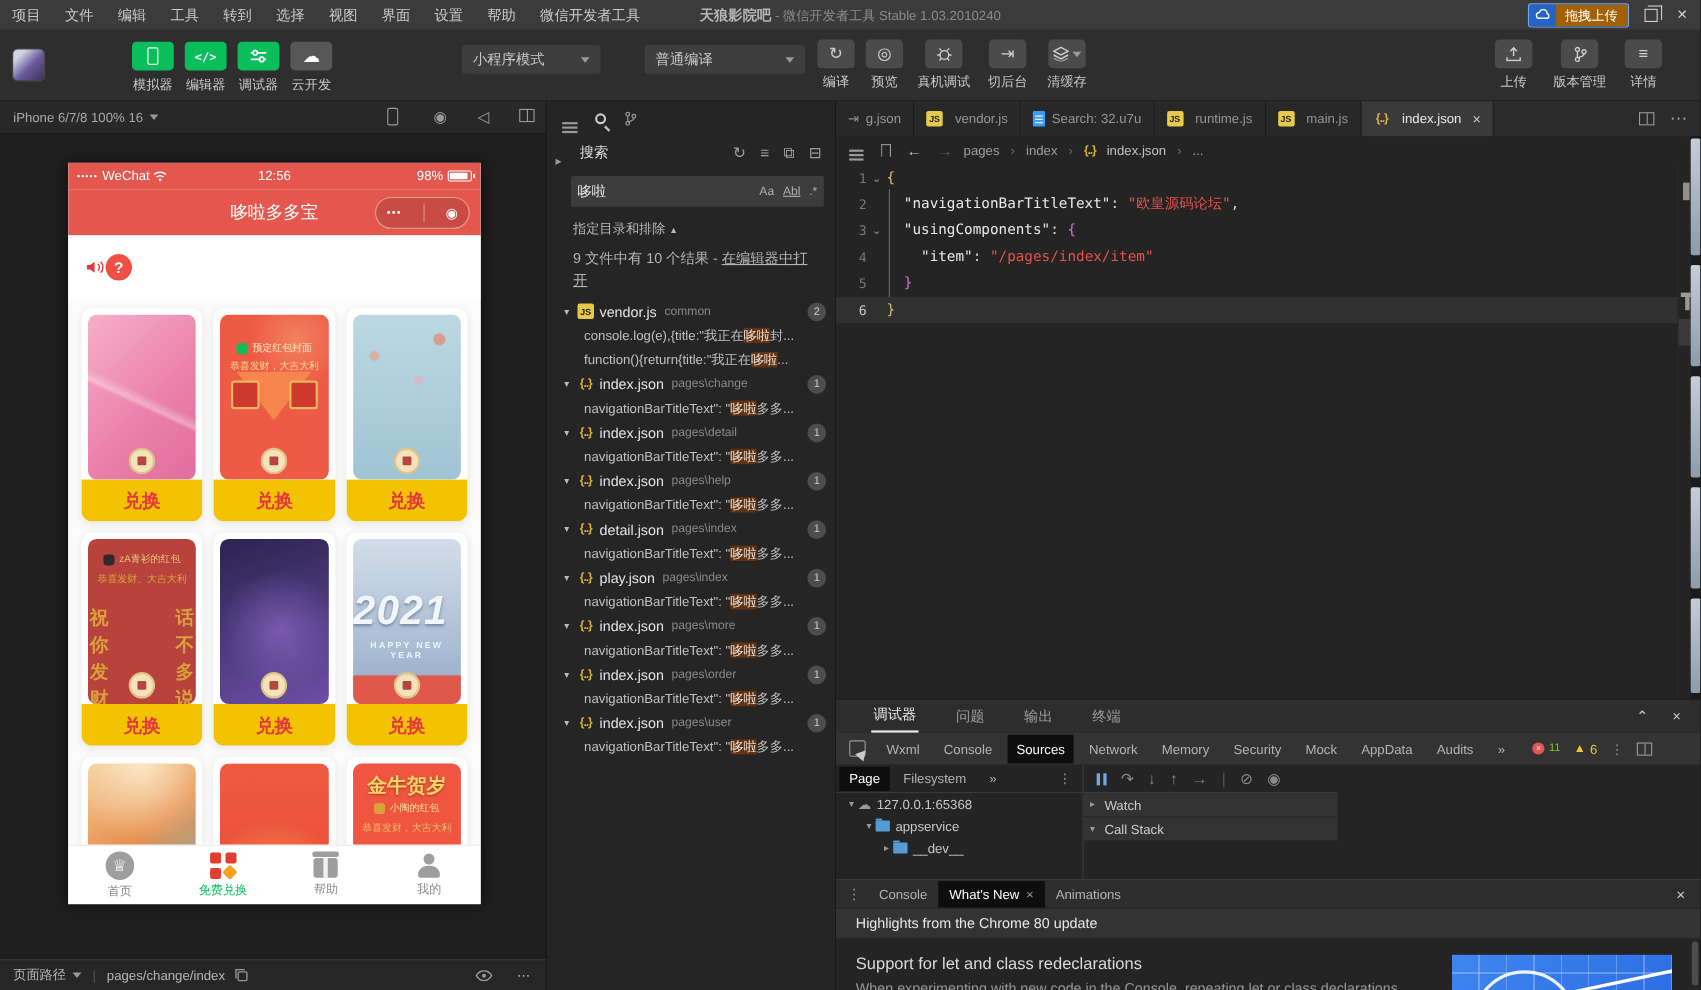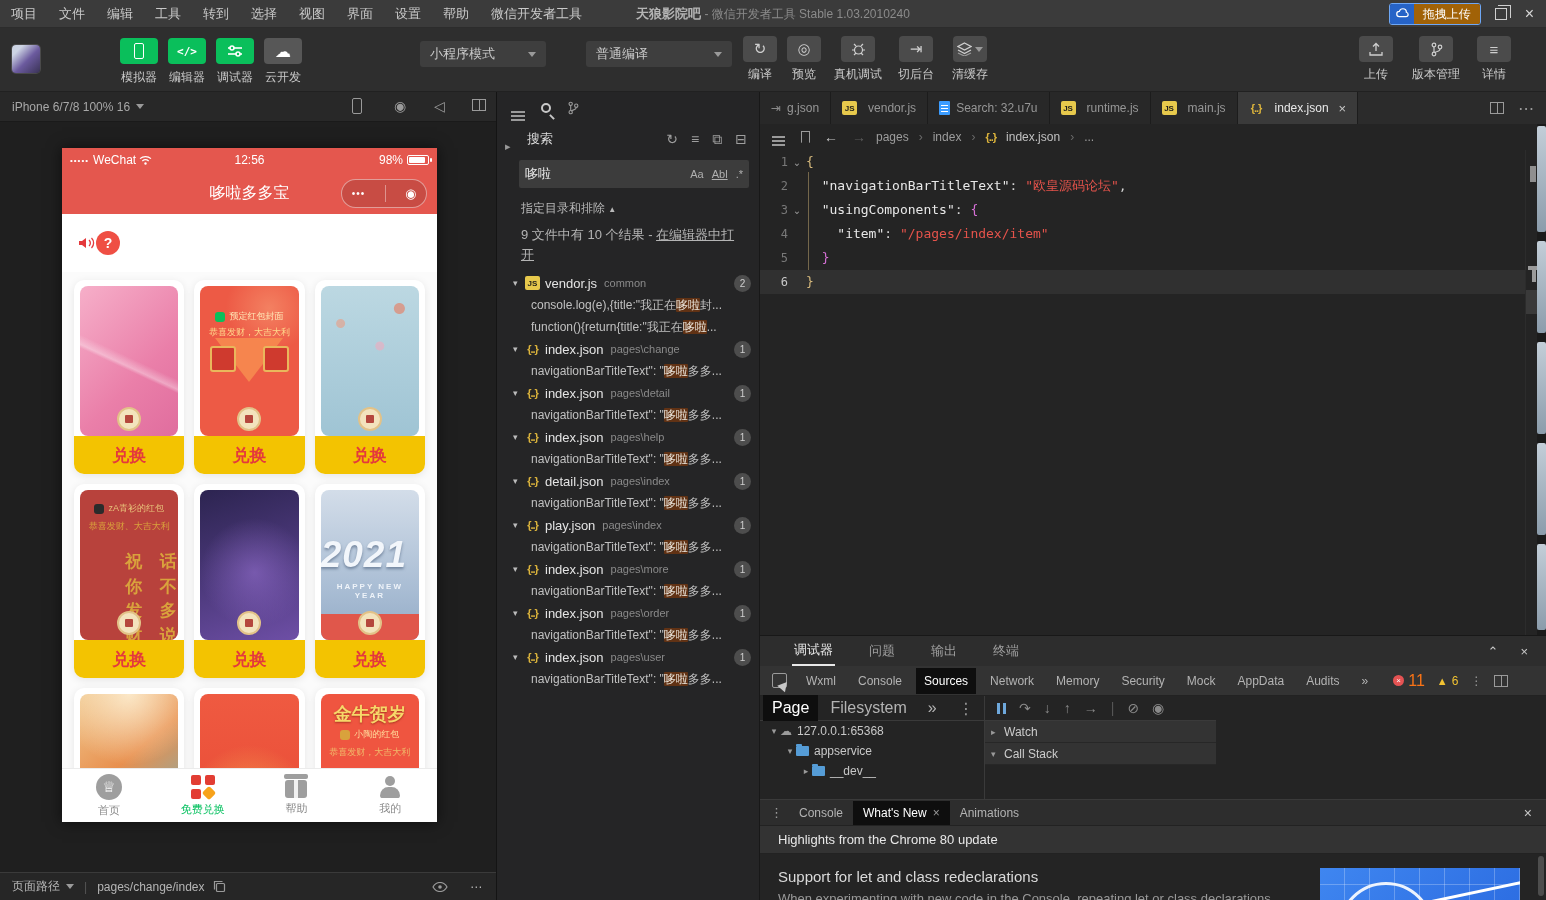--- a/index.html
+++ b/index.html
@@ -74,21 +74,21 @@
   .a6{background:linear-gradient(180deg,#d3dde9,#a9bdd4 66%,#93abc6)}
   .a7{background:radial-gradient(circle at 50% 0%,rgba(255,245,220,.8),transparent 45%),linear-gradient(140deg,#f0c68c,#e8904f 45%,#64b4c4)}
   .a8{background:radial-gradient(circle at 50% 75%,rgba(250,200,90,.55),transparent 50%),linear-gradient(180deg,#ef5a41,#e84a34)}
   .a9{background:#ef5540}
   .flap{position:absolute;left:50%;top:52px;transform:translateX(-50%);width:0;height:0;border-left:34px solid transparent;border-right:34px solid transparent;border-top:44px solid rgba(246,137,79,.9)}
   .sq{position:absolute;top:60px;width:26px;height:26px;background:#cf3a2e;border:2px solid #e9b75c;border-radius:3px}
   .badge-row{position:absolute;top:24px;left:0;right:0;display:flex;align-items:center;justify-content:center;gap:4px;font-size:9px;color:#ffe9b8}
   .badge-row .gdot{width:10px;height:10px;border-radius:3px;background:#0abf5b}
   .badge-row .kdot{width:10px;height:10px;border-radius:3px;background:#2b2b2b}
   .artline{position:absolute;top:40px;left:0;right:0;text-align:center;font-size:9px;color:#ffd98c}
-  .vwrap{position:absolute;top:60px;left:0;right:0;display:flex;justify-content:flex-end;gap:14px}
+  .vwrap{position:absolute;top:60px;left:0;right:0;display:flex;justify-content:space-between;gap:14px}
   .vcol{width:1.2em;font-size:17px;line-height:1.45;font-weight:bold;color:#d9a23c;word-break:break-all;text-align:center}
   .year{position:absolute;top:44px;left:0;right:0;text-align:left;font-size:37px;font-weight:bold;color:#f2f6fb;text-shadow:0 2px 3px rgba(60,80,110,.55);letter-spacing:1px;font-style:italic}
   .ycap{position:absolute;top:92px;left:0;right:0;text-align:center;font-size:8px;letter-spacing:2px;color:#eef3f9;font-weight:bold}
   .a6strip{position:absolute;left:0;right:0;bottom:0;height:26px;background:#e0574b}
   .gtitle{position:absolute;top:8px;left:0;right:0;text-align:center;font-size:18px;font-weight:bold;color:#f7d769;text-shadow:0 1px 2px rgba(120,30,10,.6)}
   .ptabbar{position:absolute;left:0;bottom:0;width:100%;height:54px;background:#fff;border-top:1px solid #ebebeb;display:flex}
   .ptab{flex:1;display:flex;flex-direction:column;align-items:center;justify-content:center;gap:3px;cursor:pointer}
   .ptab .lbl{font-size:11px;color:#8a8a8a}
   .ptab .lbl.on{color:#07c160}
   .cicon{width:26px;height:26px;border-radius:50%;background:#9e9e9e;color:#fff;display:flex;align-items:center;justify-content:center;font-size:15px}
@@ -174,26 +174,26 @@
   .cntab{margin-left:32px;cursor:pointer;padding:5px 2px}
   .cntab.on{color:#e8e8e8;border-bottom:2px solid #e8e8e8}
   .cnright{margin-left:auto;display:flex;gap:22px;padding-right:18px;color:#c9c9c9;font-size:13px}
   .dtools{height:30px;background:#333;border-bottom:1px solid #222;display:flex;align-items:center;font-size:12px;color:#b3b3b3}
   .dtab{padding:6px 8px;margin:0 3px;cursor:pointer;white-space:nowrap}
   .dtab.on{background:#0e0e0e;color:#fff}
   .inspect{width:15px;height:15px;border:1px solid #9a9a9a;border-radius:2px;margin:0 8px 0 12px;position:relative}
   .inspect:after{content:"";position:absolute;right:-3px;bottom:-3px;width:0;height:0;border-left:5px solid transparent;border-right:5px solid transparent;border-bottom:9px solid #c8c8c8;transform:rotate(40deg)}
   .errbadge{display:flex;align-items:center;gap:4px;margin-left:14px}
   .errdot{width:11px;height:11px;border-radius:50%;background:#e55353;color:#fff;font-size:8px;display:flex;align-items:center;justify-content:center}
-  .errnum{color:#f97316;font-size:16px}
+  .errnum{color:#84cc16;font-size:10px}
   .warntri{color:#f1c232;font-size:11px;margin-left:8px}
   .warnnum{color:#f1c232;font-size:12px}
   .srcwrap{position:absolute;left:0;right:0;top:60px;height:103px;display:flex}
   .pane-nav{width:225px;border-right:1px solid #3a3a3a;position:relative}
-  .pane-nav .ptabs{height:25px;display:flex;align-items:center;font-size:16px;color:#b3b3b3;border-bottom:1px solid #3a3a3a}
+  .pane-nav .ptabs{height:25px;display:flex;align-items:center;font-size:12px;color:#b3b3b3;border-bottom:1px solid #3a3a3a}
   .ptabbtn{padding:4px 9px;margin-left:3px;cursor:pointer}
   .ptabbtn.on{background:#0e0e0e;color:#fff}
   .treerow{height:20px;display:flex;align-items:center;font-size:12px;color:#c8c8c8;cursor:pointer}
   .treerow .tw{font-size:9px;color:#9a9a9a;width:12px;text-align:center}
   .cloudic{color:#9a9a9a;margin-right:5px;font-size:12px}
   .folderic{width:13px;height:10px;background:#559cd6;border-radius:1px;position:relative;margin-right:5px}
   .folderic:before{content:"";position:absolute;left:0;top:-2px;width:6px;height:2px;background:#559cd6;border-radius:1px 1px 0 0}
   .pane-mid{flex:1;position:relative;border-right:1px solid #3a3a3a}
   .pane-mid .topbar{height:25px;border-bottom:1px solid #3a3a3a;display:flex;align-items:center;justify-content:space-between;padding:0 6px}
   .pbox{width:15px;height:13px;border:1px solid #9a9a9a;border-radius:2px;position:relative;cursor:pointer}

